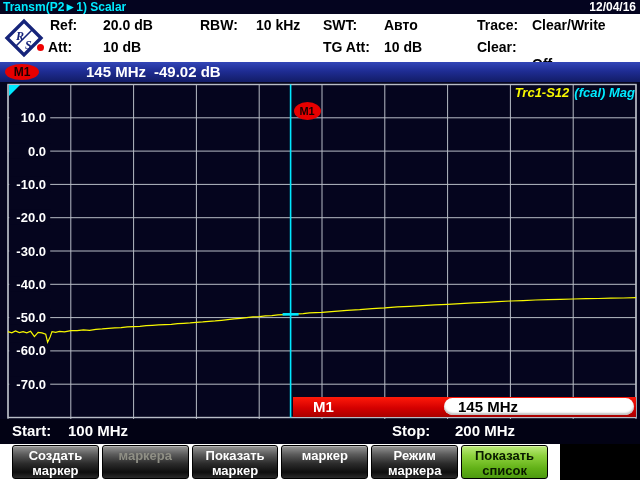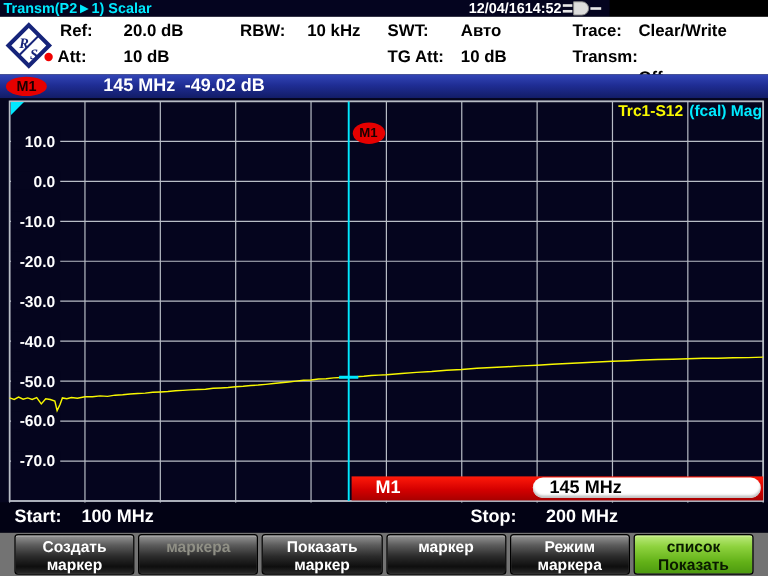--- a/index.html
+++ b/index.html
@@ -1,53 +1,53 @@
 <!DOCTYPE html>
 <html><head>
 <meta charset="utf-8">
 <style>
   html,body{margin:0;padding:0;background:#000;}
   .screen{position:relative;width:640px;height:480px;background:#000;overflow:hidden;
     font-family:"Liberation Sans",sans-serif;font-weight:bold;-webkit-font-smoothing:antialiased;}
   
-  .titlebar{position:absolute;left:0;top:0;width:508px;height:14px;background:#04041f;text-decoration:underline;}
+  .titlebar{position:absolute;left:0;top:0;width:640px;height:14px;background:#04041f;text-decoration:underline;}
   .titlebar .mode{position:absolute;left:3px;top:0;font-size:12px;line-height:14px;color:#00eaff;letter-spacing:0px;}
-  .titlebar .right{position:absolute;right:4px;top:0;height:14px;display:flex;align-items:center;gap:0;color:#fff;font-size:12px;}
+  .titlebar .right{position:absolute;right:4px;top:0;height:14px;display:flex;align-items:center;gap:0;color:#fff;font-size:12px;flex-direction:column;}
   
   .settings{position:absolute;left:0;top:14px;width:640px;height:48px;background:#ffffff;color:#000;font-size:14px;}
   .settings span{position:absolute;white-space:nowrap;}
   .logo{position:absolute;left:3px;top:3px;}
   .att-dot{position:absolute;left:37px;top:30px;width:7px;height:7px;border-radius:50%;background:#f00000;}
   
   .markerbar{position:absolute;left:0;top:62px;width:640px;height:20px;
     background:linear-gradient(180deg,#3346b8 0%,#1f2d94 45%,#121c66 100%);color:#fff;font-size:15px;}
   .markerbar .mname{position:absolute;left:5px;top:2px;width:34px;height:16px;border-radius:50%;
     background:#e60000;color:#1a0000;font-size:12px;display:flex;align-items:center;justify-content:center;}
   .markerbar .v1{position:absolute;left:86px;top:1px;line-height:18px;}
   .markerbar .v2{position:absolute;left:154px;top:1px;line-height:18px;}
   
   .chart{position:absolute;left:0;top:82px;width:640px;height:337px;background:#05051e;}
   .chart svg{position:absolute;left:0;top:0;}
-  .trc-label{position:absolute;right:5px;top:3px;font-size:13px;white-space:nowrap;}
+  .trc-label{position:absolute;right:5px;top:3px;font-size:13px;white-space:nowrap;font-style:italic;}
   .trc-label .t1{color:#f8f800;}
   .trc-label .t2{color:#00eaff;margin-left:5px;}
   .ref-tri{position:absolute;left:9px;top:3px;width:0;height:0;
     border-top:11px solid #00e8ff;border-right:11px solid transparent;}
   .m1-flag{position:absolute;top:20px;width:27px;height:18px;border-radius:50%;background:#e60000;
     color:#1a0000;font-size:11px;display:flex;align-items:center;justify-content:center;}
   .m1-bar{position:absolute;top:315px;height:20px;background:linear-gradient(180deg,#ff1a0a 0%,#d40000 55%,#a80000 100%);}
   .m1-bar .bname{position:absolute;left:20px;top:0;line-height:20px;color:#fff;font-size:15px;}
   .m1-bar .pill{position:absolute;right:2px;top:1px;width:190px;height:17px;background:#fff;border-radius:9px;
     color:#000;font-size:15px;line-height:17px;padding-left:14px;box-sizing:border-box;
     box-shadow:inset 0 -2px 2px #c0c0c0;}
   
   .startstop{position:absolute;left:0;top:419px;width:640px;height:25px;background:#020214;color:#fff;font-size:15px;}
   .startstop span{position:absolute;top:0;line-height:24px;white-space:nowrap;text-align:right;}
   
-  .softkeys{position:absolute;left:0;top:444px;width:640px;height:36px;background:#737373;
+  .softkeys{position:absolute;left:0;top:444px;width:560px;height:36px;background:#ffffff;
     display:flex;gap:3px;padding:1px 12px;box-sizing:border-box;}
   .softkey{flex:1;border:1px solid #000;border-radius:3px;text-align:center;color:#fff;font-size:13px;line-height:15px;padding-top:2px;box-sizing:border-box;
     background:linear-gradient(180deg,#979797 0%,#5c5c5c 26%,#2b2b2b 55%,#0e0e0e 82%,#2a2a2a 100%);
     box-shadow:inset 0 1px 0 #b5b5b5;}
   .softkey.sk-disabled{color:#8f8f85;}
   .softkey.sk-selected{color:#0a1a00;
     background:linear-gradient(180deg,#bdea7e 0%,#8ed23e 30%,#62b117 70%,#4d9a10 100%);
     box-shadow:inset 0 1px 0 #d6f5a0;}
 </style>
 </head>
@@ -82,21 +82,21 @@
     <span style="left:256px;top:3px">10 kHz</span>
     <span style="left:323px;top:3px">SWT:</span>
     <span style="left:384px;top:3px">Авто</span>
     <span style="left:477px;top:3px">Trace:</span>
     <span style="left:532px;top:3px">Clear/Write</span>
     <i class="att-dot"></i>
     <span style="left:48px;top:25px">Att:</span>
     <span style="left:103px;top:25px">10 dB</span>
     <span style="left:323px;top:25px">TG Att:</span>
     <span style="left:384px;top:25px">10 dB</span>
-    <span style="left:477px;top:25px">Transm:</span>
+    <span style="left:477px;top:25px">Clear:</span>
     <span style="left:532px;top:42px">Off</span>
   </div>
 
   <div class="markerbar">
     <span class="mname">M1</span>
     <span class="v1">145 MHz</span>
     <span class="v2">-49.02 dB</span>
   </div>
 
   <div class="chart">
@@ -177,18 +177,18 @@
         <div>маркер</div>
     </div>
     <div class="softkey">
         <div>маркер</div>
     </div>
     <div class="softkey">
       <div>Режим</div>
         <div>маркера</div>
     </div>
     <div class="softkey sk-selected">
-      <div>список</div>
-        <div>Показать</div>
+      <div>Показать</div>
+        <div>список</div>
     </div>
   </div>
 
 </div>
 
 </body></html>

